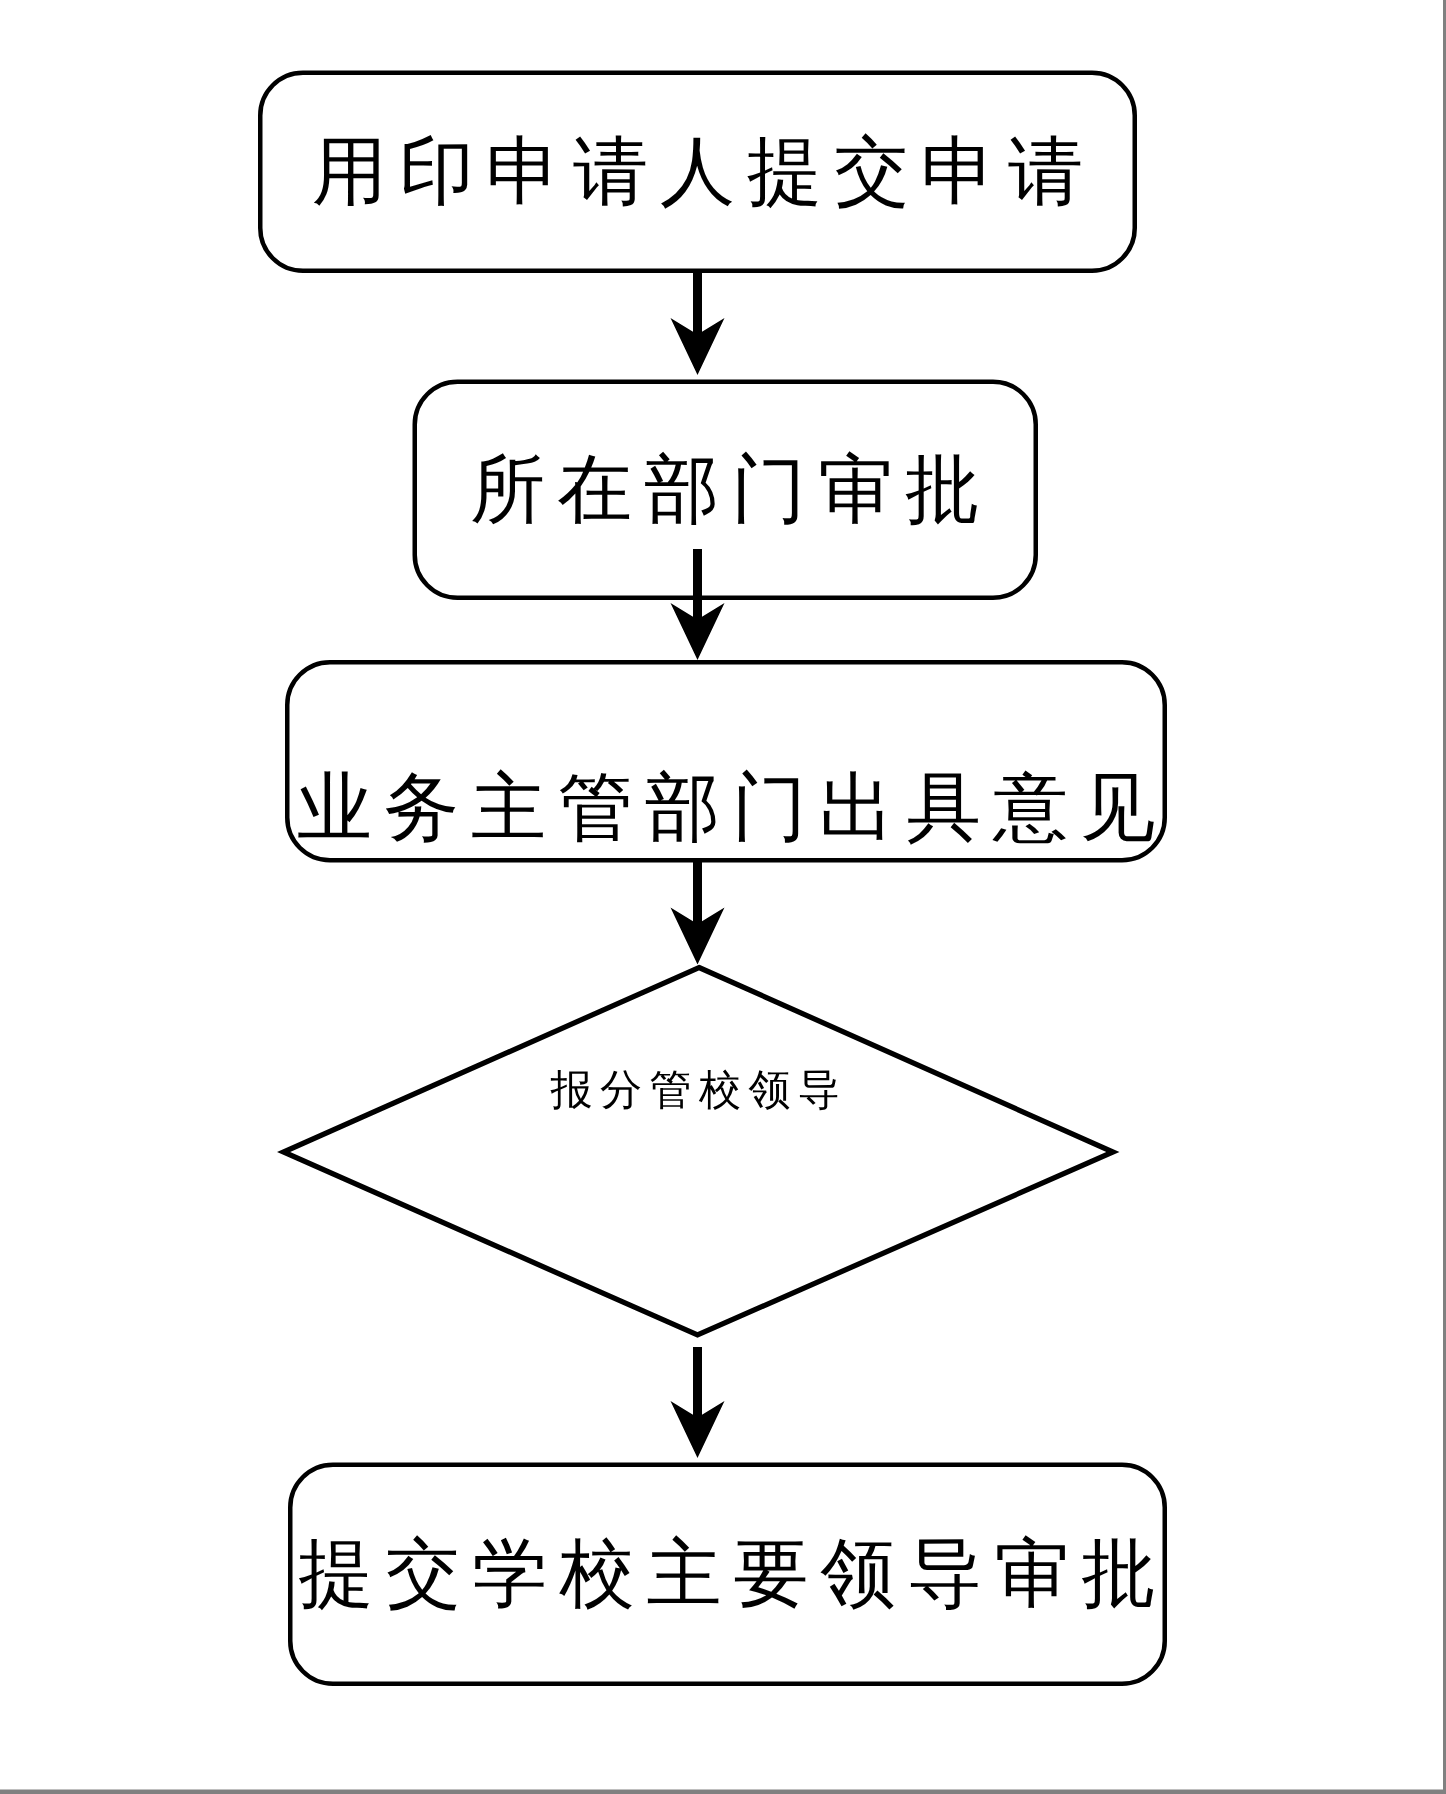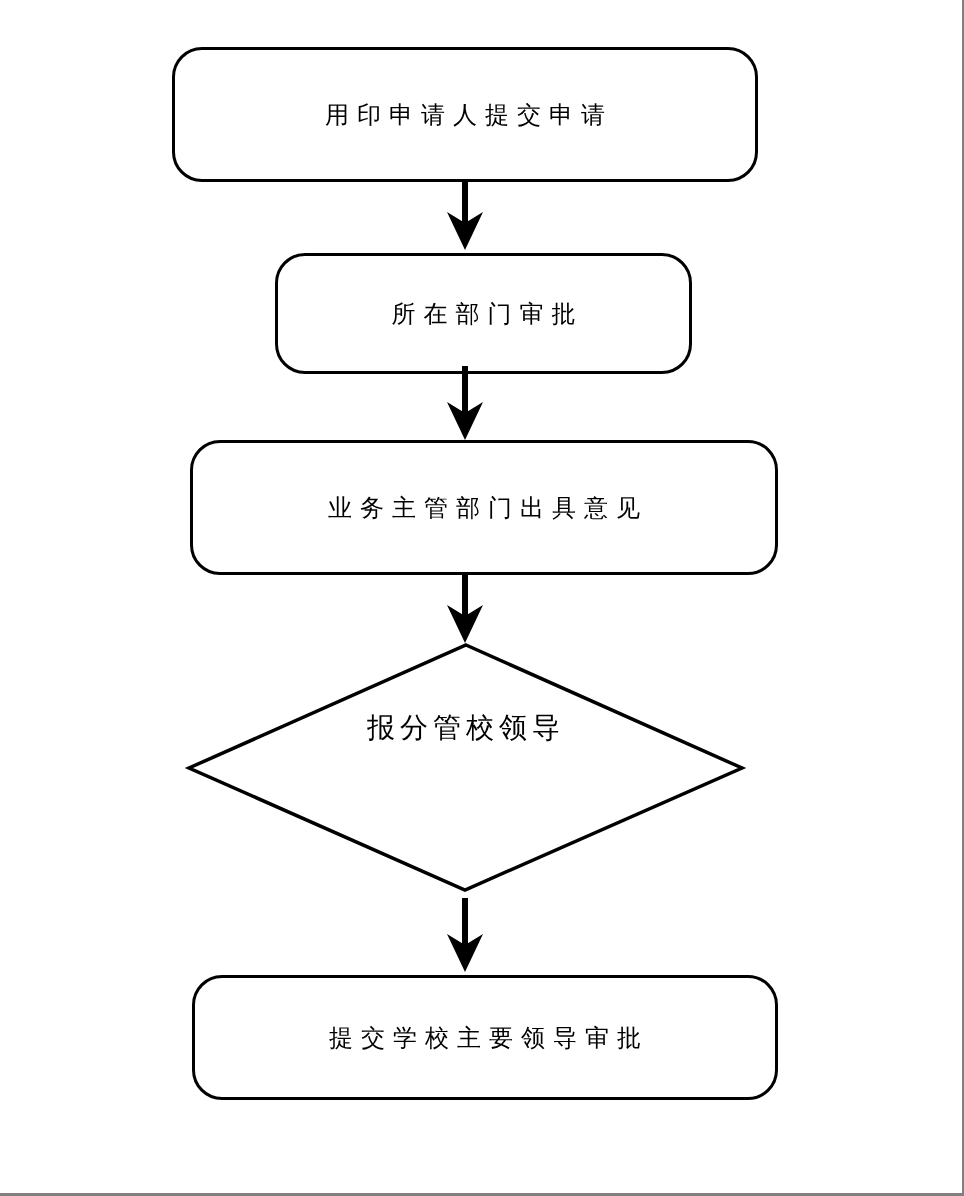--- a/index.html
+++ b/index.html
@@ -21,29 +21,29 @@
   }
   .node {
     position: absolute;
     box-sizing: border-box;
     border: 3px solid #000000;
     border-radius: 30px;
     background: #ffffff;
     display: flex;
     align-items: center;
     justify-content: center;
-    font-size: 24px;
+    font-size: 50px;
     letter-spacing: 8px;
     white-space: nowrap;
     text-indent: 8px; 
   }
   .node-1 { left: 172px; top:  47px; width: 586px; height: 135px; }
-  .node-2 { left: 275px; top: 253px; width: 417px; height: 121px; }
-  .node-3 { left: 190px; top: 440px; width: 588px; height: 135px; }
-  .node-5 { left: 192px; top: 975px; width: 586px; height: 125px; }
+  .node-2 { left: 275px; top: 253px; width: 417px; height: 147px; }
+  .node-3 { left: 190px; top: 440px; width: 588px; height: 135px; align-items: flex-end; }
+  .node-5 { left: 192px; top: 975px; width: 586px; height: 149px; }
   .arrow {
     position: absolute;
     left: 443px;
     width: 44px;
   }
   .arrow-1 { top: 180px; height: 70px; }
   .arrow-2 { top: 366px; height: 74px; }
   .arrow-3 { top: 573px; height: 70px; }
   .arrow-4 { top: 898px; height: 74px; }
   .diamond-svg {

